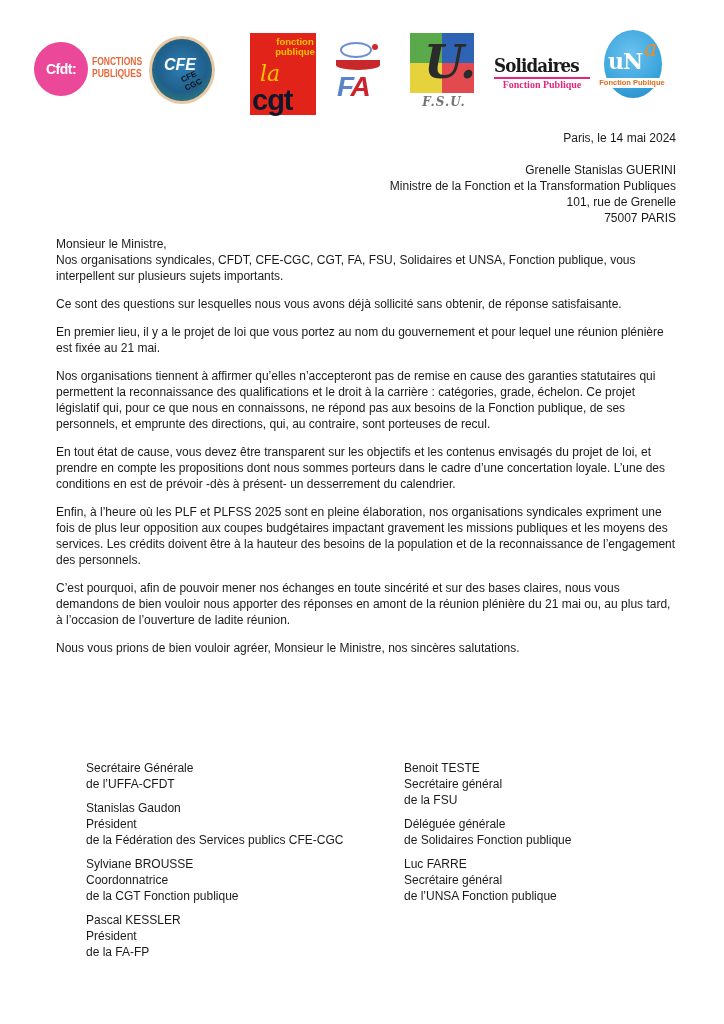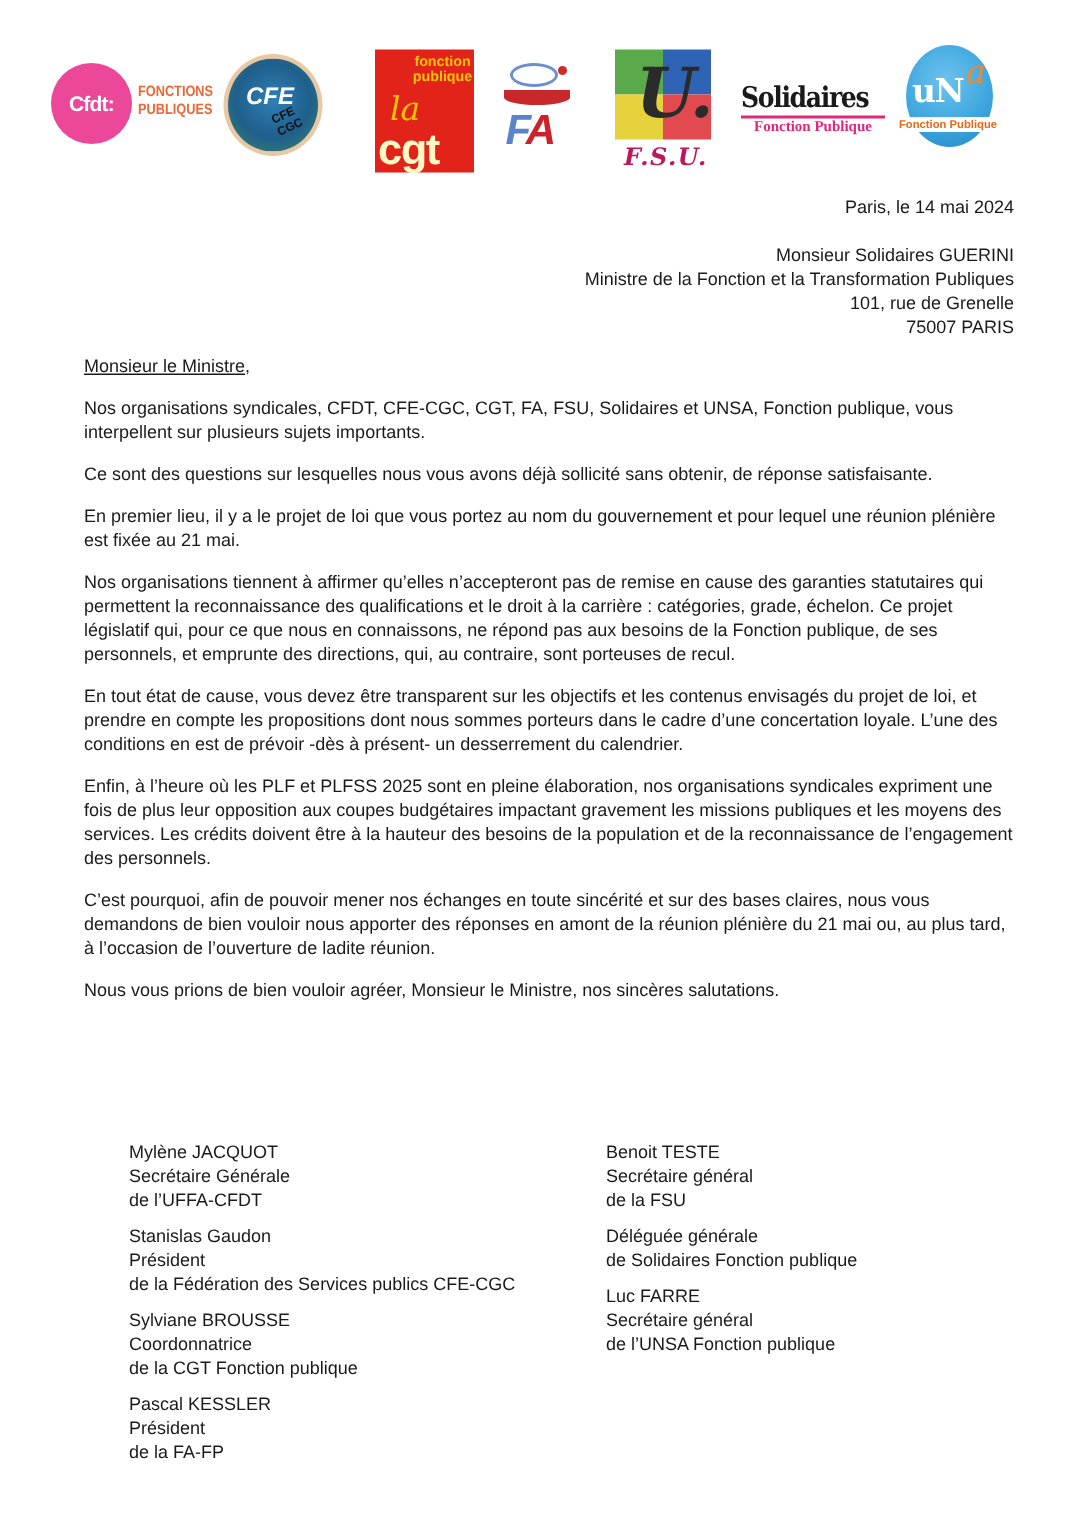--- a/index.html
+++ b/index.html
@@ -16,57 +16,57 @@
 
   
   .logo-cfe { left: 115px; top: 8px; width: 66px; height: 68px; border-radius: 50%; background: radial-gradient(circle at 50% 45%, #2f7fb4 0%, #1f5f8c 55%, #3d8a6a 100%); border: 3px solid #e9c8a4; overflow: hidden; }
   .cfe-txt { position: absolute; left: 12px; top: 18px; color: #fff; font-weight: bold; font-size: 16px; line-height: 16px; font-style: italic; }
   .cfe-small { position: absolute; left: 30px; top: 30px; color: #111; font-size: 8px; font-weight: bold; transform: rotate(-25deg); }
 
   
   .logo-cgt { left: 216px; top: 5px; width: 66px; height: 82px; background: #e2231a; }
   .cgt-top { position: absolute; left: 16px; top: 4px; width: 58px; text-align: center; color: #f6c400; font-size: 9.5px; line-height: 10px; font-weight: bold; }
   .cgt-la { position: absolute; left: 10px; top: 28px; color: #f6c400; font-size: 22px; font-style: italic; font-family: "DejaVu Serif", serif; }
-  .cgt-main { position: absolute; left: 2px; bottom: 0px; color: #fef9c3; font-weight: bold; font-size: 29px; letter-spacing: -1px; line-height: 30px; }
+  .cgt-main { position: absolute; left: 2px; bottom: 0px; color: #0f172a; font-weight: bold; font-size: 29px; letter-spacing: -1px; line-height: 30px; }
 
   
   .logo-fa { left: 300px; top: 10px; width: 50px; height: 72px; }
   .fa-swirl { position: absolute; left: 6px; top: 4px; width: 32px; height: 16px; border: 2px solid #6b8fd0; border-radius: 50%; }
   .fa-bowl { position: absolute; left: 2px; top: 22px; width: 44px; height: 10px; background: #c8282c; border-radius: 0 0 50% 50%; }
   .fa-dot { position: absolute; left: 38px; top: 6px; width: 6px; height: 6px; border-radius: 50%; background: #d02a2a; }
   .fa-letters { position: absolute; left: 3px; top: 34px; font-weight: bold; font-style: italic; font-size: 28px; line-height: 30px; letter-spacing: -2px; }
   .fa-f { color: #5b83c8; } .fa-a { color: #cc2229; }
 
   
   .logo-fsu { left: 376px; top: 5px; width: 66px; height: 82px; }
   .fsu-grid { position: absolute; left: 0; top: 0; width: 64px; height: 60px; display: grid; grid-template-columns: 1fr 1fr; grid-template-rows: 1fr 1fr; }
   .fsu-g { background: #5aa94a; } .fsu-b { background: #2f63b3; } .fsu-y { background: #e6d23c; } .fsu-r { background: #e34a4f; }
   .fsu-u { position: absolute; left: 14px; top: 4px; font-family: "DejaVu Serif", serif; font-weight: bold; font-style: italic; font-size: 46px; line-height: 50px; color: #2b2b2b; }
-  .fsu-label { position: absolute; left: 2px; top: 62px; width: 64px; text-align: center; font-family: "DejaVu Serif", serif; font-style: italic; font-weight: bold; font-size: 16px; color: #be185d; letter-spacing: 1px; }
+  .fsu-label { position: absolute; left: 2px; top: 62px; width: 64px; text-align: center; font-family: "DejaVu Serif", serif; font-style: italic; font-weight: bold; font-size: 12px; color: #737373; letter-spacing: 1px; }
 
   
   .logo-sol { left: 460px; top: 26px; width: 96px; height: 40px; }
   .sol-main { font-family: "DejaVu Serif", "Liberation Serif", serif; font-weight: bold; font-size: 19px; color: #1a1a1a; letter-spacing: -1px; transform: scaleX(0.88); transform-origin: left; white-space: nowrap; }
   .sol-line { height: 2px; background: #e2277a; margin-top: 1px; width: 96px; }
   .sol-sub { font-family: "Liberation Serif", serif; font-weight: bold; font-size: 10px; color: #e2277a; text-align: center; width: 96px; }
 
   
   .logo-unsa { left: 566px; top: 2px; width: 64px; height: 72px; }
   .unsa-circle { position: absolute; left: 4px; top: 0; width: 58px; height: 68px; border-radius: 50%; background: radial-gradient(circle at 45% 35%, #6cc2ee 0%, #3aa4dd 60%, #2286c4 100%); }
   .unsa-txt { position: absolute; left: 8px; top: 18px; font-family: "DejaVu Serif", serif; font-size: 22px; color: #fff; font-weight: bold; letter-spacing: -1px; }
   .unsa-a { position: absolute; left: 44px; top: 6px; font-family: "DejaVu Serif", serif; font-style: italic; font-size: 22px; color: #f08a2a; }
   .unsa-band { position: absolute; left: -2px; top: 48px; width: 68px; height: 10px; background: #fff; border-radius: 5px; font-size: 7.5px; font-weight: bold; color: #e26a1a; text-align: center; line-height: 10px; white-space: nowrap; }
 
   
   .text { font-family: "Liberation Sans", "DejaVu Sans", sans-serif; font-size: 12px; color: #1a1a1a; }
   .date { position: absolute; right: 48px; top: 131px; text-align: right; }
   .addr { position: absolute; right: 48px; top: 162px; text-align: right; line-height: 16px; }
   .body { position: absolute; left: 56px; top: 236px; width: 622px; line-height: 16px; }
   .body p { margin-bottom: 12px; }
-  .body p.salutation { margin-bottom: 12px; text-decoration: underline; }
+  .body p.salutation { margin-bottom: 0; }
 
   .sigs { position: absolute; left: 86px; top: 760px; width: 560px; }
   .sig-col { position: absolute; top: 0; width: 300px; }
   .sig-col.left { left: 0; }
   .sig-col.right { left: 318px; }
   .sig { line-height: 16px; margin-bottom: 8px; }
   .sig span { display: block; }
 </style>
 </head>
 <body>
@@ -122,42 +122,41 @@
     <div class="unsa-circle"></div>
     <div class="unsa-txt">uN</div>
     <div class="unsa-a">a</div>
     <div class="unsa-band">Fonction Publique</div>
   </div>
 </div>
 
 <div class="text date">Paris, le 14 mai 2024</div>
 
 <div class="text addr">
-  <div>Monsieur Solidaires GUERINI</div>
+  <div>Grenelle Stanislas GUERINI</div>
   <div>Ministre de la Fonction et la Transformation Publiques</div>
   <div>101, rue de Grenelle</div>
   <div>75007 PARIS</div>
 </div>
 
 <div class="text body">
   <p class="salutation">Monsieur le Ministre,</p>
   <p>Nos organisations syndicales, CFDT, CFE-CGC, CGT, FA, FSU, Solidaires et UNSA, Fonction publique, vous interpellent sur plusieurs sujets importants.</p>
   <p>Ce sont des questions sur lesquelles nous vous avons déjà sollicité sans obtenir, de réponse satisfaisante.</p>
   <p>En premier lieu, il y a le projet de loi que vous portez au nom du gouvernement et pour lequel une réunion plénière est fixée au 21 mai.</p>
   <p>Nos organisations tiennent à affirmer qu’elles n’accepteront pas de remise en cause des garanties statutaires qui permettent la reconnaissance des qualifications et le droit à la carrière : catégories, grade, échelon. Ce projet législatif qui, pour ce que nous en connaissons, ne répond pas aux besoins de la Fonction publique, de ses personnels, et emprunte des directions, qui, au contraire, sont porteuses de recul.</p>
   <p>En tout état de cause, vous devez être transparent sur les objectifs et les contenus envisagés du projet de loi, et prendre en compte les propositions dont nous sommes porteurs dans le cadre d’une concertation loyale.  L’une des conditions en est de prévoir -dès à présent- un desserrement du calendrier.</p>
   <p>Enfin, à l’heure où les PLF et PLFSS 2025 sont en pleine élaboration, nos organisations syndicales expriment une fois de plus leur opposition aux coupes budgétaires impactant gravement les missions publiques et les moyens des services. Les crédits doivent être à la hauteur des besoins de la population et de la reconnaissance de l’engagement des personnels.</p>
   <p>C’est pourquoi, afin de pouvoir mener nos échanges en toute sincérité et sur des bases claires, nous vous demandons de bien vouloir nous apporter des réponses en amont de la réunion plénière du 21 mai ou, au plus tard, à l’occasion de l’ouverture de ladite réunion.</p>
   <p>Nous vous prions de bien vouloir agréer, Monsieur le Ministre, nos sincères salutations.</p>
 </div>
 
 <div class="text sigs">
   <div class="sig-col left">
     <div class="sig">
-      <span>Mylène JACQUOT</span>
       <span>Secrétaire Générale</span>
       <span>de l’UFFA-CFDT</span>
     </div>
     <div class="sig">
       <span>Stanislas Gaudon</span>
       <span>Président</span>
       <span>de la Fédération des Services publics CFE-CGC</span>
     </div>
     <div class="sig">
       <span>Sylviane BROUSSE</span>

